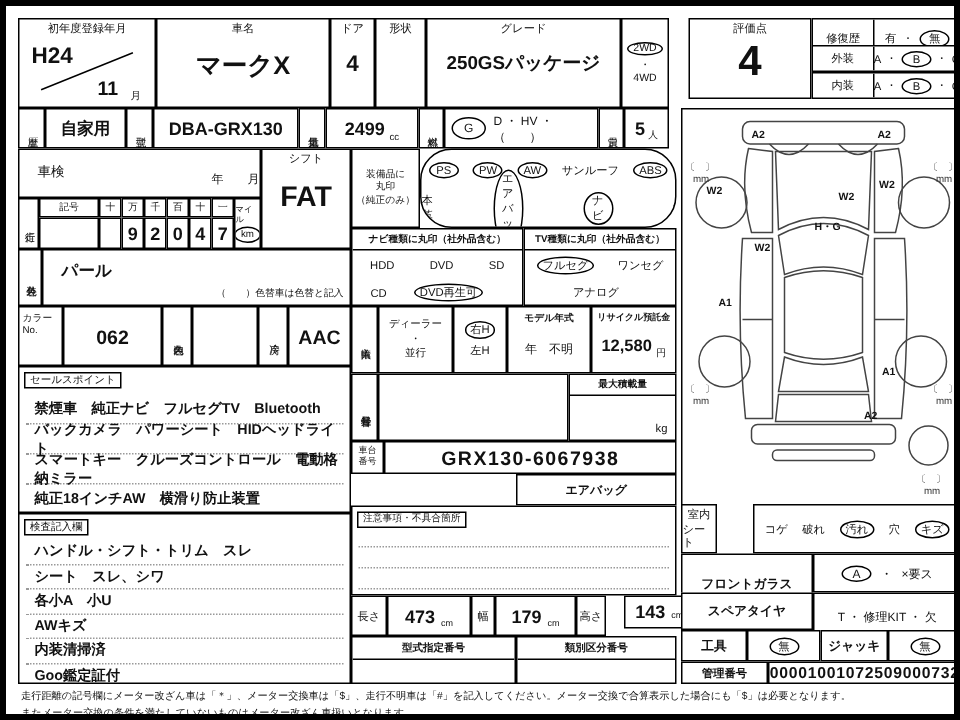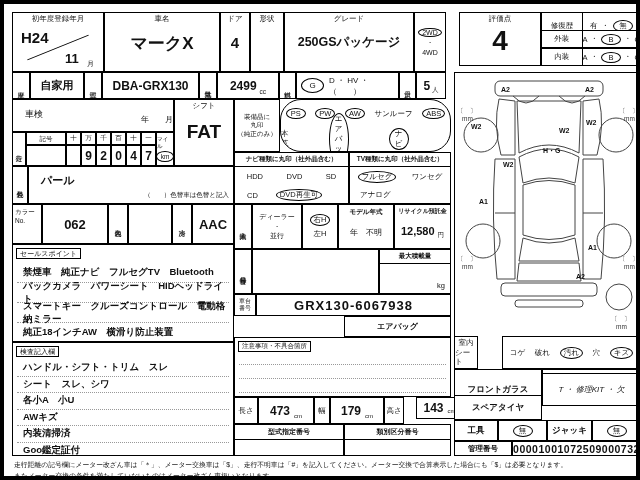--- a/index.html
+++ b/index.html
@@ -211,21 +211,21 @@
       <span>CD</span>
       <span class="circ">DVD再生可</span>
     </div>
   </div>
   <div class="cell" style="left:345px;top:148px;width:102px;height:52px;">
     <div class="cc" style="height:13px;font-size:6.5px;font-weight:700;border-bottom:1px solid #000;">TV種類に丸印（社外品含む）</div>
     <div class="cc" style="height:19px;justify-content:space-around;font-size:7.5px;">
       <span class="circ">フルセグ</span>
       <span>ワンセグ</span>
     </div>
-    <div class="cc" style="height:18px;justify-content:flex-start;padding-left:10px;font-size:7.5px;">
+    <div class="cc" style="height:18px;justify-content:flex-start;padding-left:32px;font-size:7.5px;">
       <span>アナログ</span>
     </div>
   </div>
 
   <div class="cell vlab" style="left:230px;top:200px;width:18px;height:45px;">輸入車</div>
   <div class="cell col" style="left:248px;top:200px;width:50px;height:45px;align-items:center;justify-content:center;font-size:7px;line-height:1.4;">
     <span>ディーラー</span>
     <span>・</span>
     <span>並行</span>
   </div>
@@ -359,21 +359,21 @@
   </div>
 
   <div class="cell cc" style="left:450px;top:365px;width:88px;height:42px;font-size:8.5px;font-weight:600;">フロントガラス</div>
   <div class="cell cc" style="left:538px;top:365px;width:99px;height:26px;gap:6px;font-size:8px;">
     <span class="circ">A</span>
     <span>・</span>
     <span>×要ス</span>
   </div>
 
   <div class="cell cc" style="left:450px;top:391px;width:88px;height:25px;font-size:8.5px;font-weight:600;">スペアタイヤ</div>
-  <div class="cell cc" style="left:538px;top:369px;width:99px;height:33px;font-size:8px;font-style:italic;">T ・ 修理KIT ・ 欠</div>
+  <div class="cell cc" style="left:538px;top:391px;width:99px;height:33px;font-size:8px;">T ・ 修理KIT ・ 欠</div>
 
   <div class="cell cc" style="left:450px;top:416px;width:44px;height:21px;font-size:8.5px;font-weight:600;">工具</div>
   <div class="cell cc" style="left:494px;top:416px;width:49px;height:21px;font-size:7.5px;">
     <span class="circ">無</span>
   </div>
   <div class="cell cc" style="left:543px;top:416px;width:45px;height:21px;font-size:8.5px;font-weight:600;">ジャッキ</div>
   <div class="cell cc" style="left:588px;top:416px;width:49px;height:21px;font-size:7.5px;">
     <span class="circ">無</span>
   </div>
 

